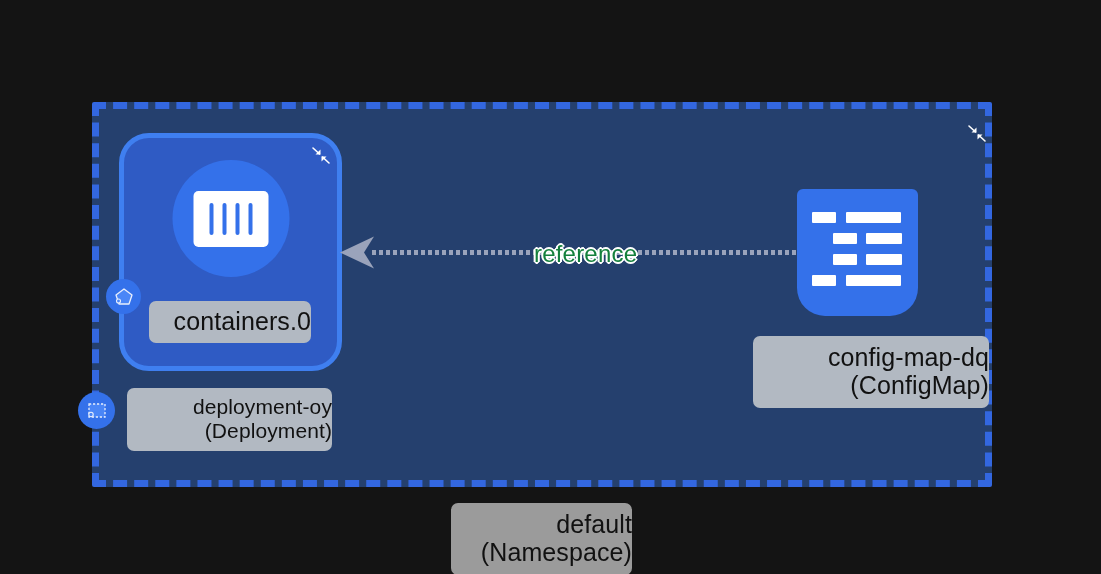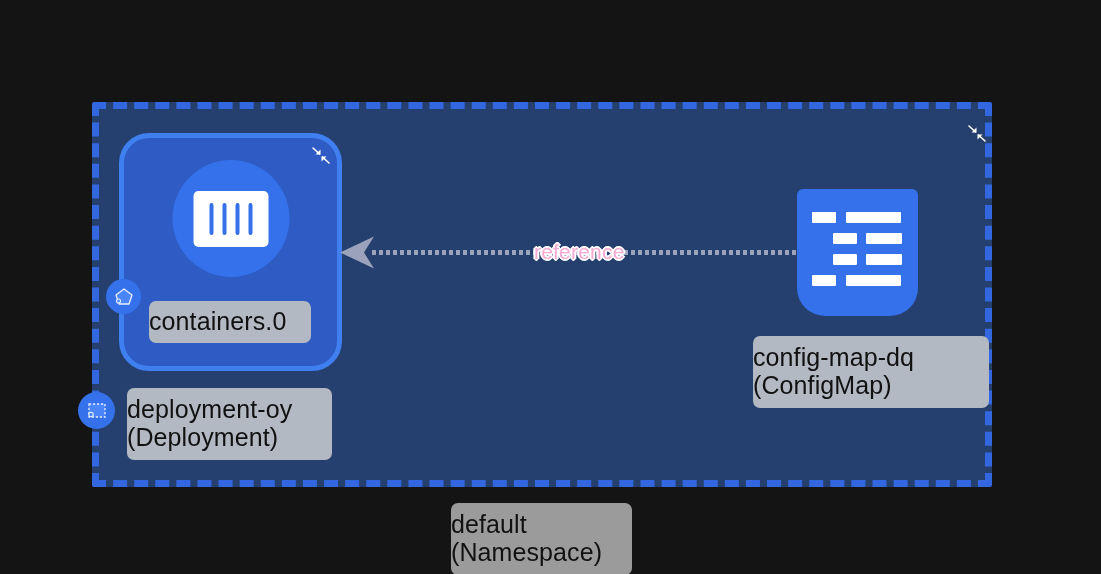--- a/index.html
+++ b/index.html
@@ -80,38 +80,38 @@
     background: #3471ea;
     border-radius: 2px;
   }
 
   
   .chip {
     position: absolute;
     background: #b2b9c2;
     border-radius: 7px;
     color: #111111;
-    text-align: left;
+    text-align: right;
     line-height: 1.12;
     white-space: pre-line;
     letter-spacing: 0.1px;
   }
   .chip-containers {
     left: 149px;
     top: 301px;
     width: 162px;
     padding: 6px 0 8px;
     font-size: 25px;
   }
   .chip-deployment {
     left: 127px;
     top: 388px;
     width: 205px;
     padding: 7px 0 9px;
-    font-size: 25px;
+    font-size: 21px;
   }
   .chip-configmap {
     left: 753px;
     top: 336px;
     width: 236px;
     padding: 7px 0 9px;
     font-size: 25px;
   }
   .chip-namespace {
     left: 451px;
@@ -198,22 +198,22 @@
     position: absolute;
     left: 340px;
     top: 236px;
     width: 36px;
     height: 33px;
   }
   .edge-label {
     position: absolute;
     left: 524px;
     top: 240px;
-    font-size: 21px;
-    color: #f9a8d4;
+    font-size: 24px;
+    color: #15803d;
     letter-spacing: 0.2px;
     text-shadow:
        1px  1px 0 #ffffff, -1px  1px 0 #ffffff,
        1px -1px 0 #ffffff, -1px -1px 0 #ffffff,
        2px  0   0 #ffffff, -2px  0   0 #ffffff,
        0    2px 0 #ffffff,  0   -2px 0 #ffffff;
     white-space: nowrap;
     padding-left: 10px;
   }
 </style>

